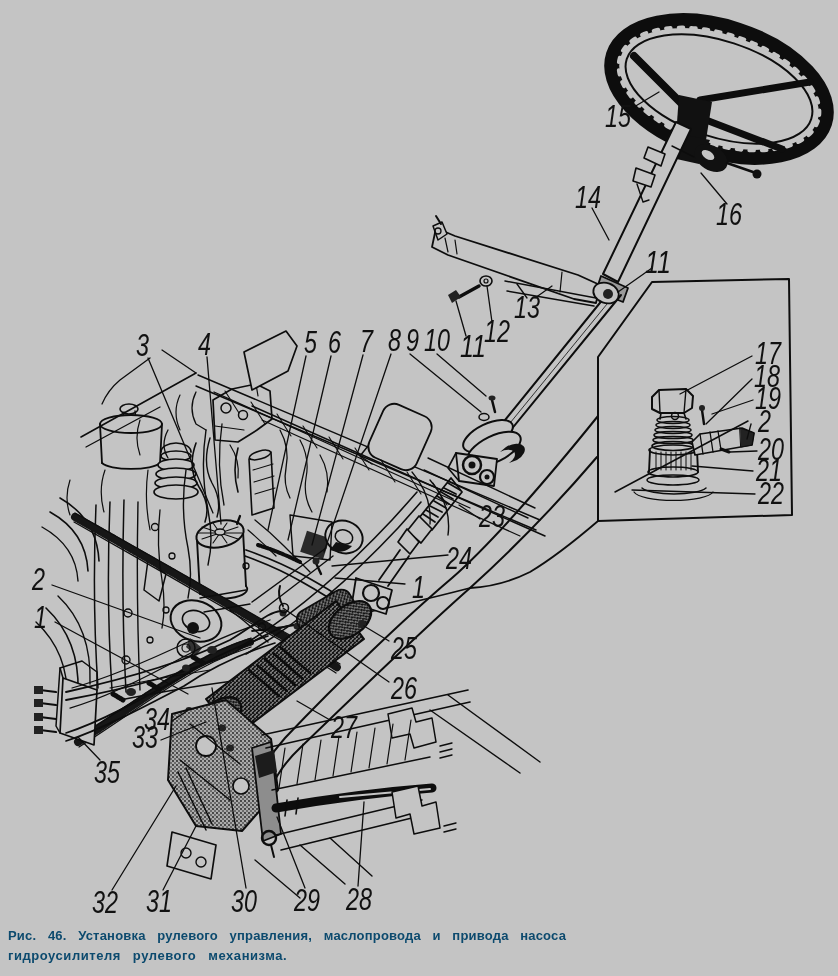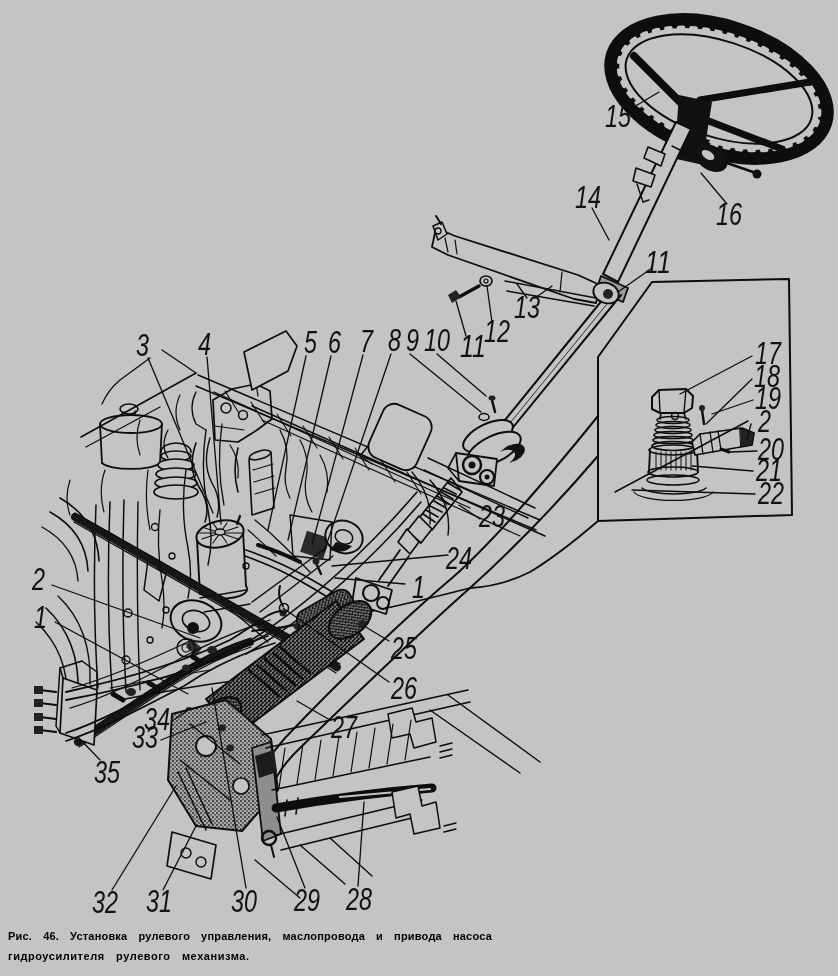--- a/index.html
+++ b/index.html
@@ -1,18 +1,18 @@
 <!DOCTYPE html>
 <html><head>
 <meta charset="utf-8">
 <style>
 html,body{margin:0;padding:0;background:#c4c4c4;width:838px;height:976px;overflow:hidden;}
 #wrap{position:relative;width:838px;height:976px;font-family:"Liberation Sans",sans-serif;}
 svg{position:absolute;left:0;top:0;}
-.cap{position:absolute;left:8px;top:926px;width:720px;font-weight:bold;font-size:11px;line-height:20px;color:#000000;}
+.cap{position:absolute;left:8px;top:926px;width:720px;font-weight:bold;font-size:13px;line-height:20px;color:#0c4a6e;}
 .l1{letter-spacing:0.2px;word-spacing:7.8px;}
 .l2{letter-spacing:0.55px;word-spacing:7.8px;}
 </style>
 </head>
 <body>
 <div id="wrap">
 <svg width="838" height="976" viewBox="0 0 838 976">
 <defs>
 <pattern id="st1" width="4" height="4" patternUnits="userSpaceOnUse">
  <rect width="4" height="4" fill="#ababab"></rect>

